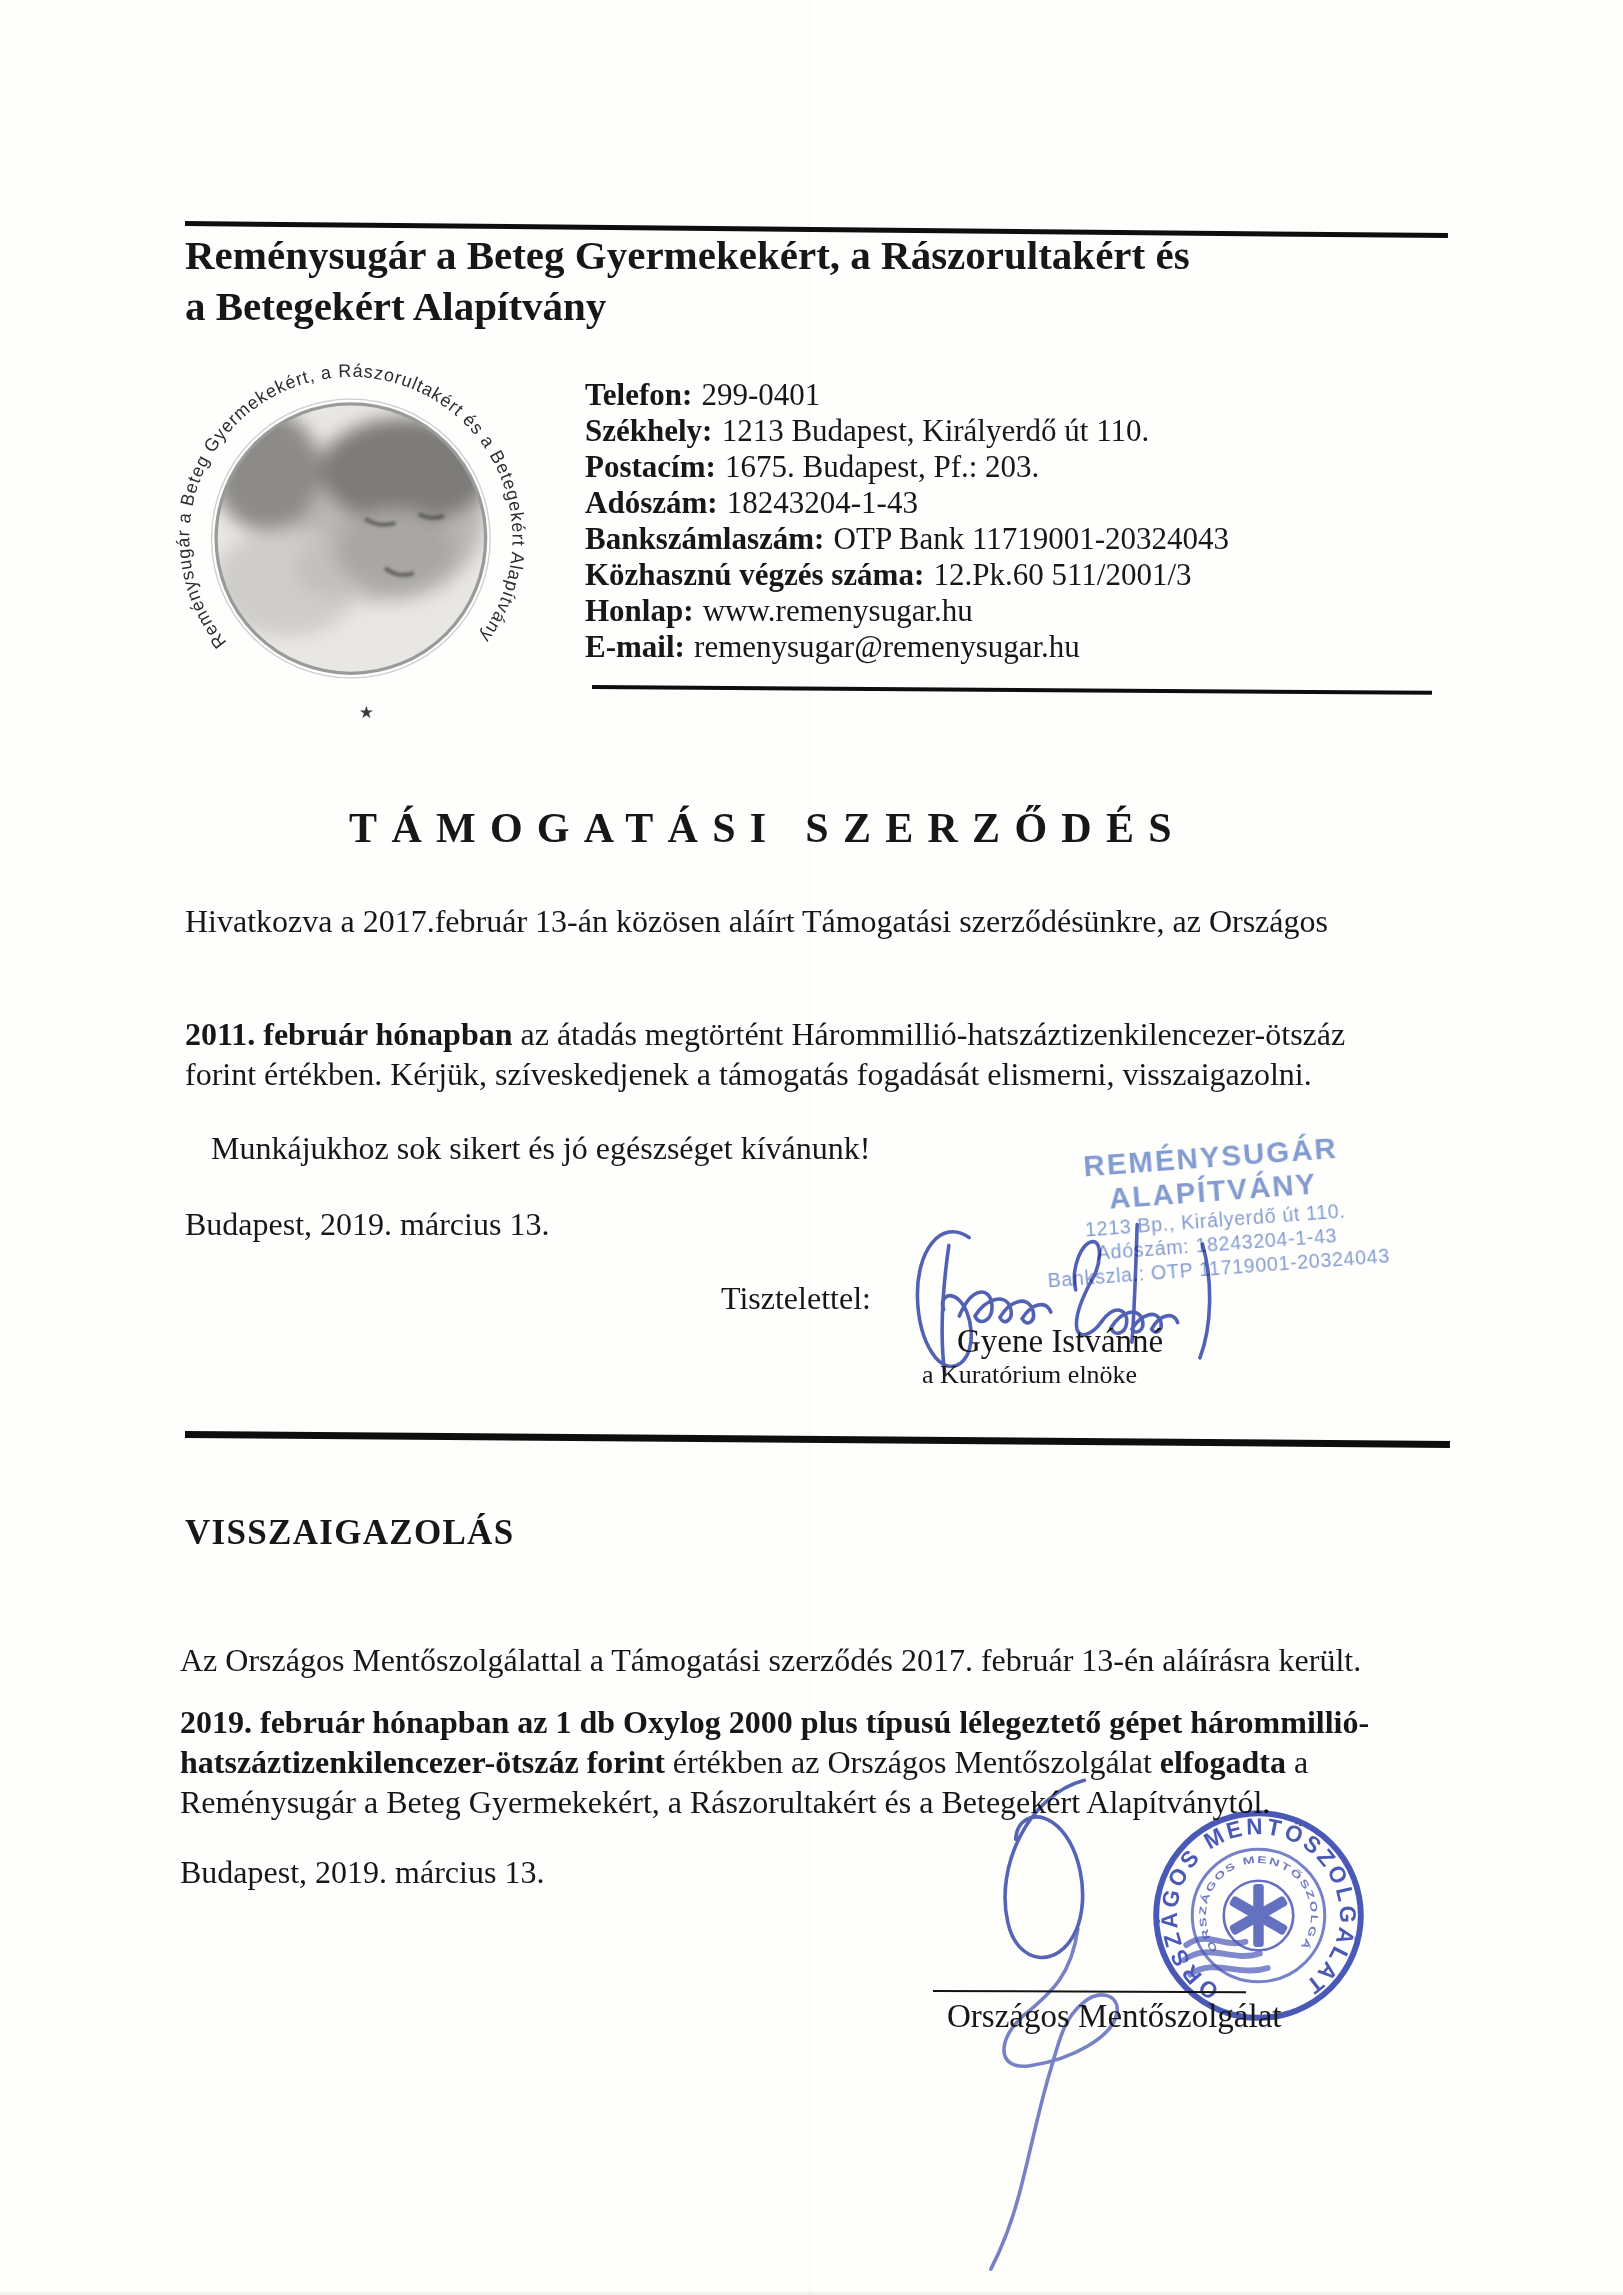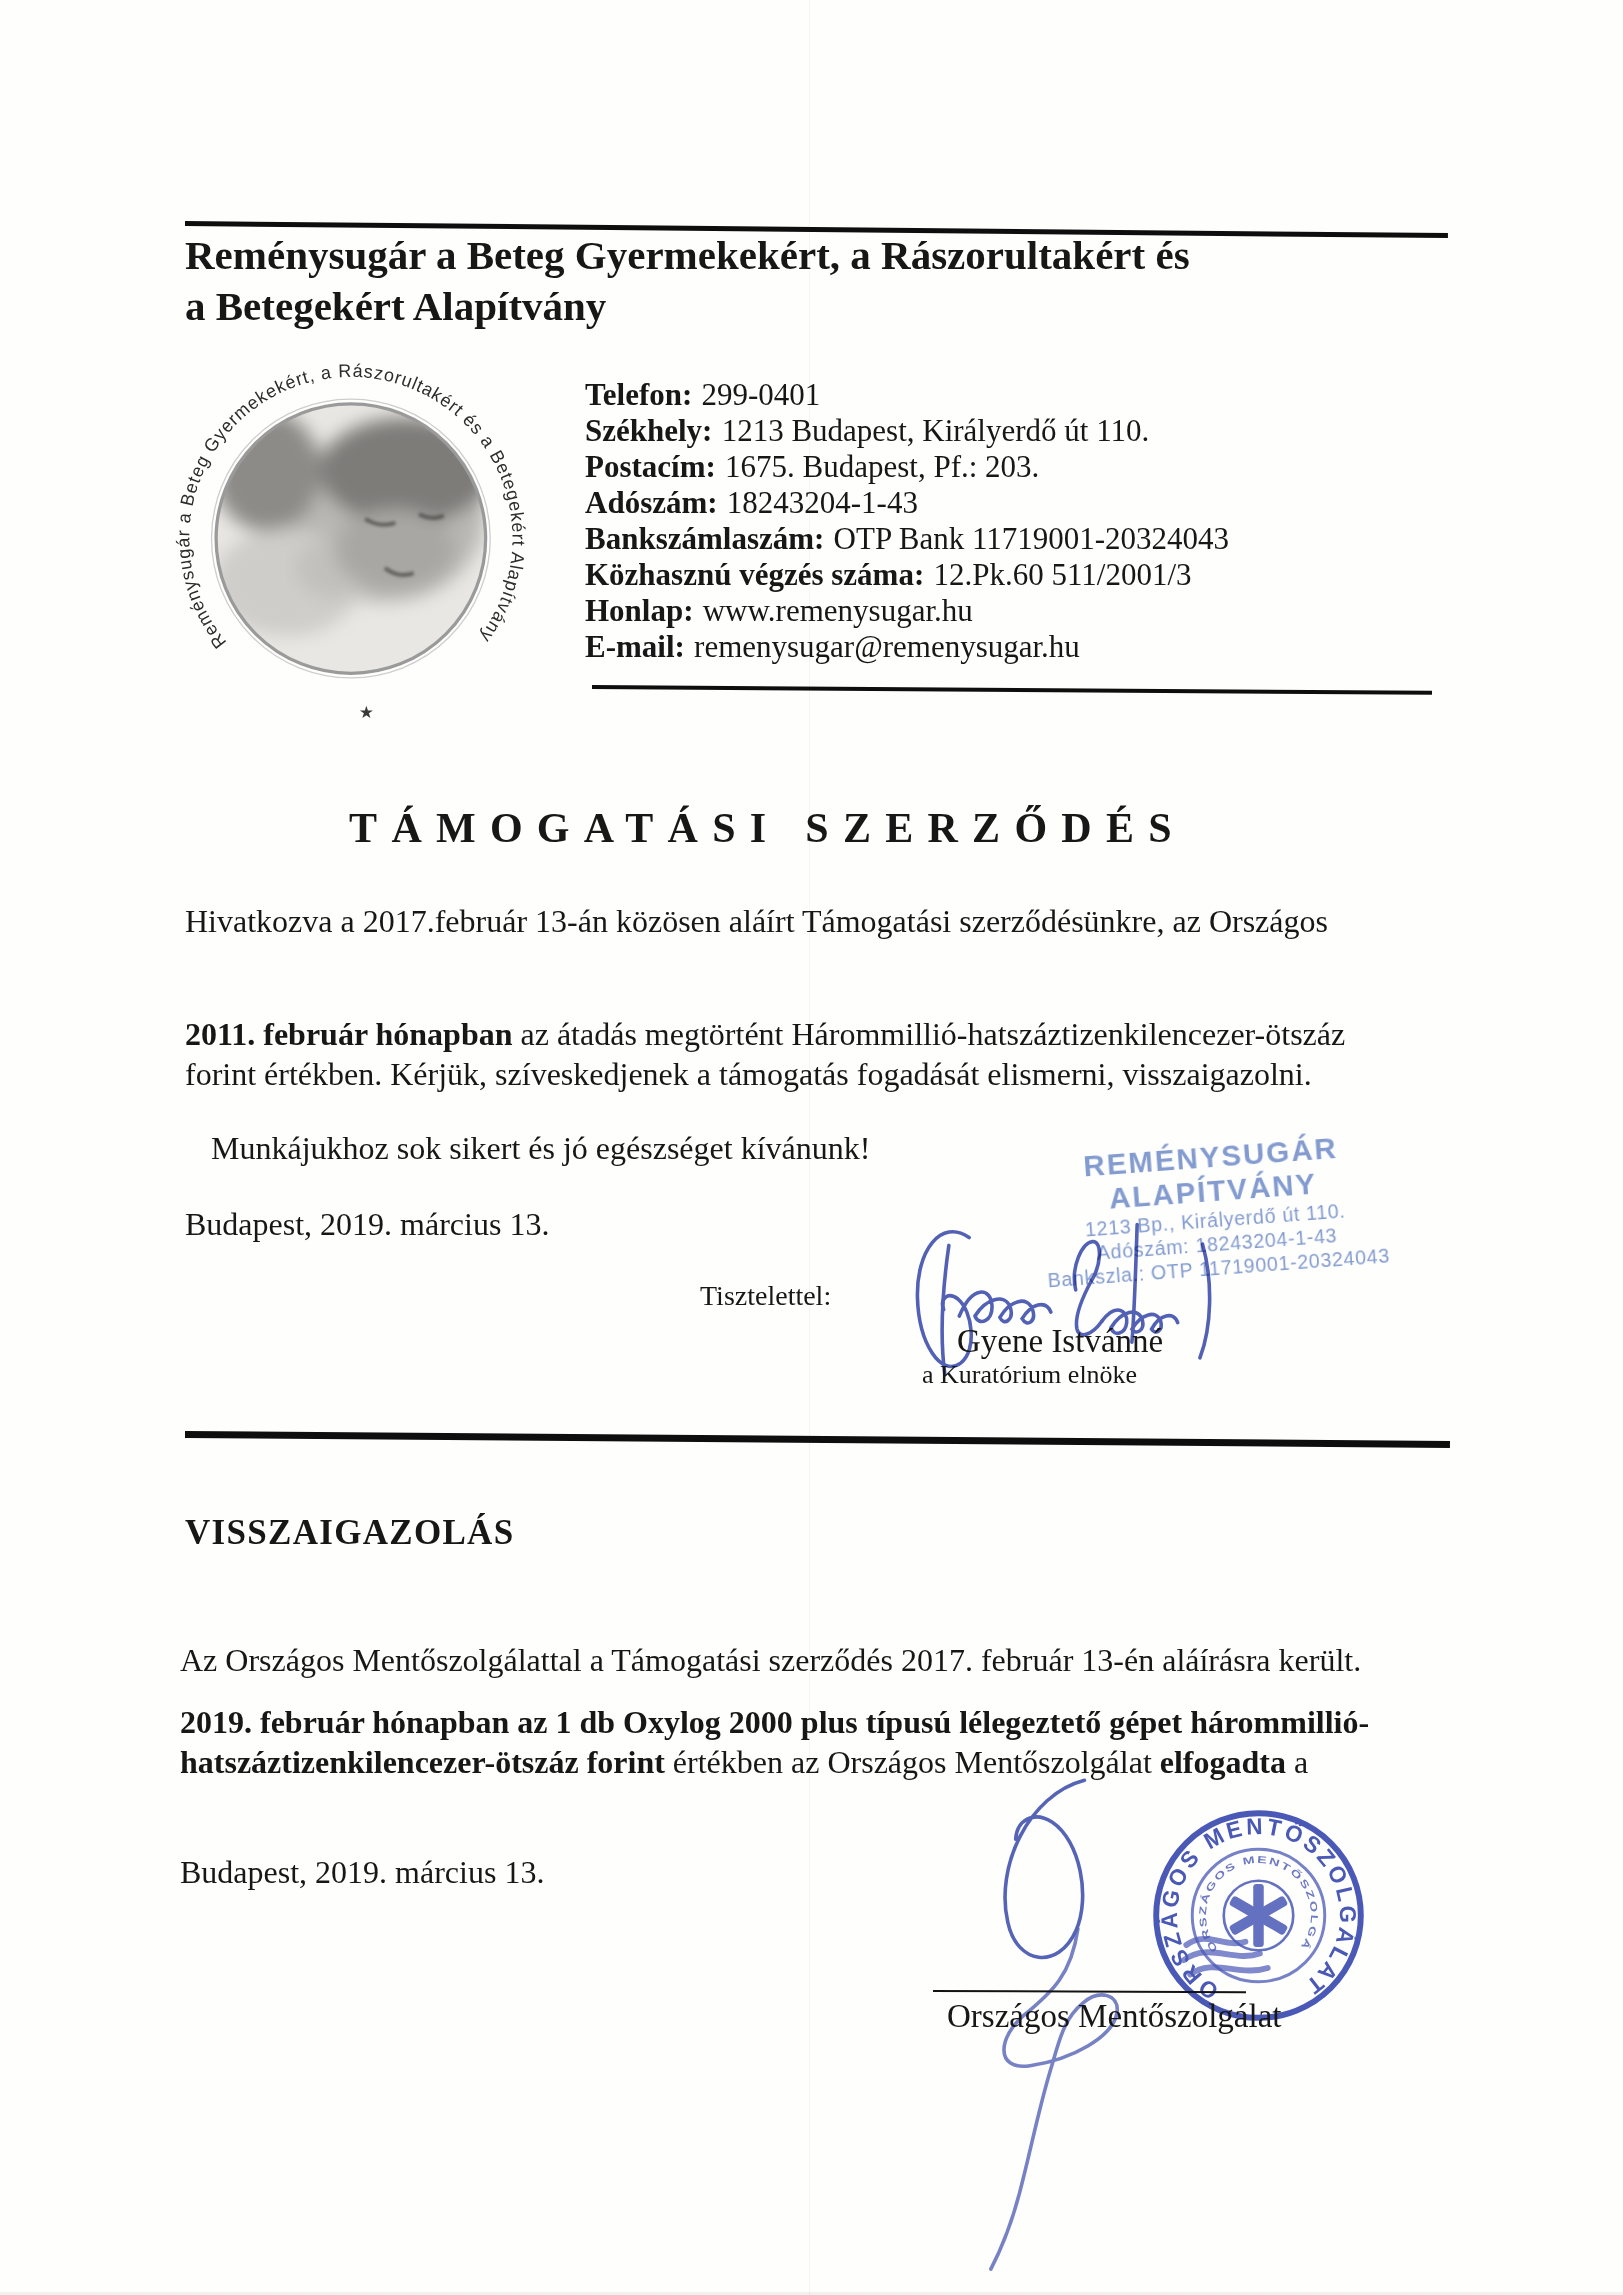--- a/index.html
+++ b/index.html
@@ -17,21 +17,21 @@
   .c-value{margin-left:9.2px;}
   .doc-title{position:absolute;left:185px;top:804px;width:1165px;margin:0;text-align:center;
              font-size:42px;font-weight:700;letter-spacing:.34em;}
   .para{position:absolute;left:185px;font-size:32px;line-height:40px;}
   .tline{white-space:pre;}
   .b{font-weight:700;}
   .p1{top:901px;}
   .p2{top:1014px;}
   .wish{top:1128px;margin-left:26px;}
   .date1{top:1204px;}
-  .closing{position:absolute;left:700px;top:1280px;font-size:28px;}
+  .closing{position:absolute;left:721px;top:1280px;font-size:32px;}
   .stamp1{position:absolute;left:982px;top:1140px;width:465px;text-align:center;color:#7d97cf;
           transform:rotate(-4.2deg);filter:blur(0.4px);mix-blend-mode:multiply;
           font-family:"Liberation Sans",sans-serif;opacity:.95;}
   .s1-l1{font-size:29.5px;font-weight:700;letter-spacing:2px;}
   .s1-sub{font-size:19.6px;line-height:24px;letter-spacing:0.7px;}
   .sig1{position:absolute;left:907px;top:1206px;mix-blend-mode:multiply;}
   .sname{position:absolute;left:957px;top:1323px;font-size:33px;}
   .stitle{position:absolute;left:922px;top:1360px;font-size:26px;}
   .conf-title{position:absolute;left:185px;top:1513px;width:1047px;margin:0;text-align:left;
               font-size:35px;font-weight:700;letter-spacing:1.3px;}
@@ -160,20 +160,21 @@
 
   <h2 class="conf-title">VISSZAIGAZOLÁS</h2>
 
   <div class="para cp1">
       <div class="tline"><span>Az Országos Mentőszolgálattal a Támogatási szerződés 2017. február 13-én aláírásra került.</span></div>
     </div>
 
   <div class="para cp2">
       <div class="tline"><span class="b">2019. február hónapban az 1 db Oxylog 2000 plus típusú lélegeztető gépet hárommillió-</span></div>
       <div class="tline"><span class="b">hatszáztizenkilencezer-ötszáz forint</span><span> értékben az Országos Mentőszolgálat </span><span class="b">elfogadta</span><span> a</span></div>
+      <div class="tline"><span>Reménysugár a Beteg Gyermekekért, a Rászorultakért és a Betegekért Alapítványtól.</span></div>
     </div>
 
   <div class="para date2">
     <span class="tline">Budapest, 2019. március 13.</span>
   </div>
 
   <svg class="sig2" width="275" height="517" viewBox="0 0 420 790">
     <g fill="none" stroke="#4454b0" stroke-width="5.5" stroke-linecap="round" opacity=".9">
       <path d="M245,28 C160,50 108,160 128,245 C142,310 205,318 232,258 C255,206 238,120 196,92 C168,74 142,88 140,118"></path>
       <path d="M235,255 C225,325 195,352 155,385 C112,420 108,472 162,464 C225,455 290,420 295,382 C298,355 268,347 243,368 C213,392 206,428 194,468 C175,530 162,598 146,658 C134,704 120,740 102,775" opacity=".8"></path>

